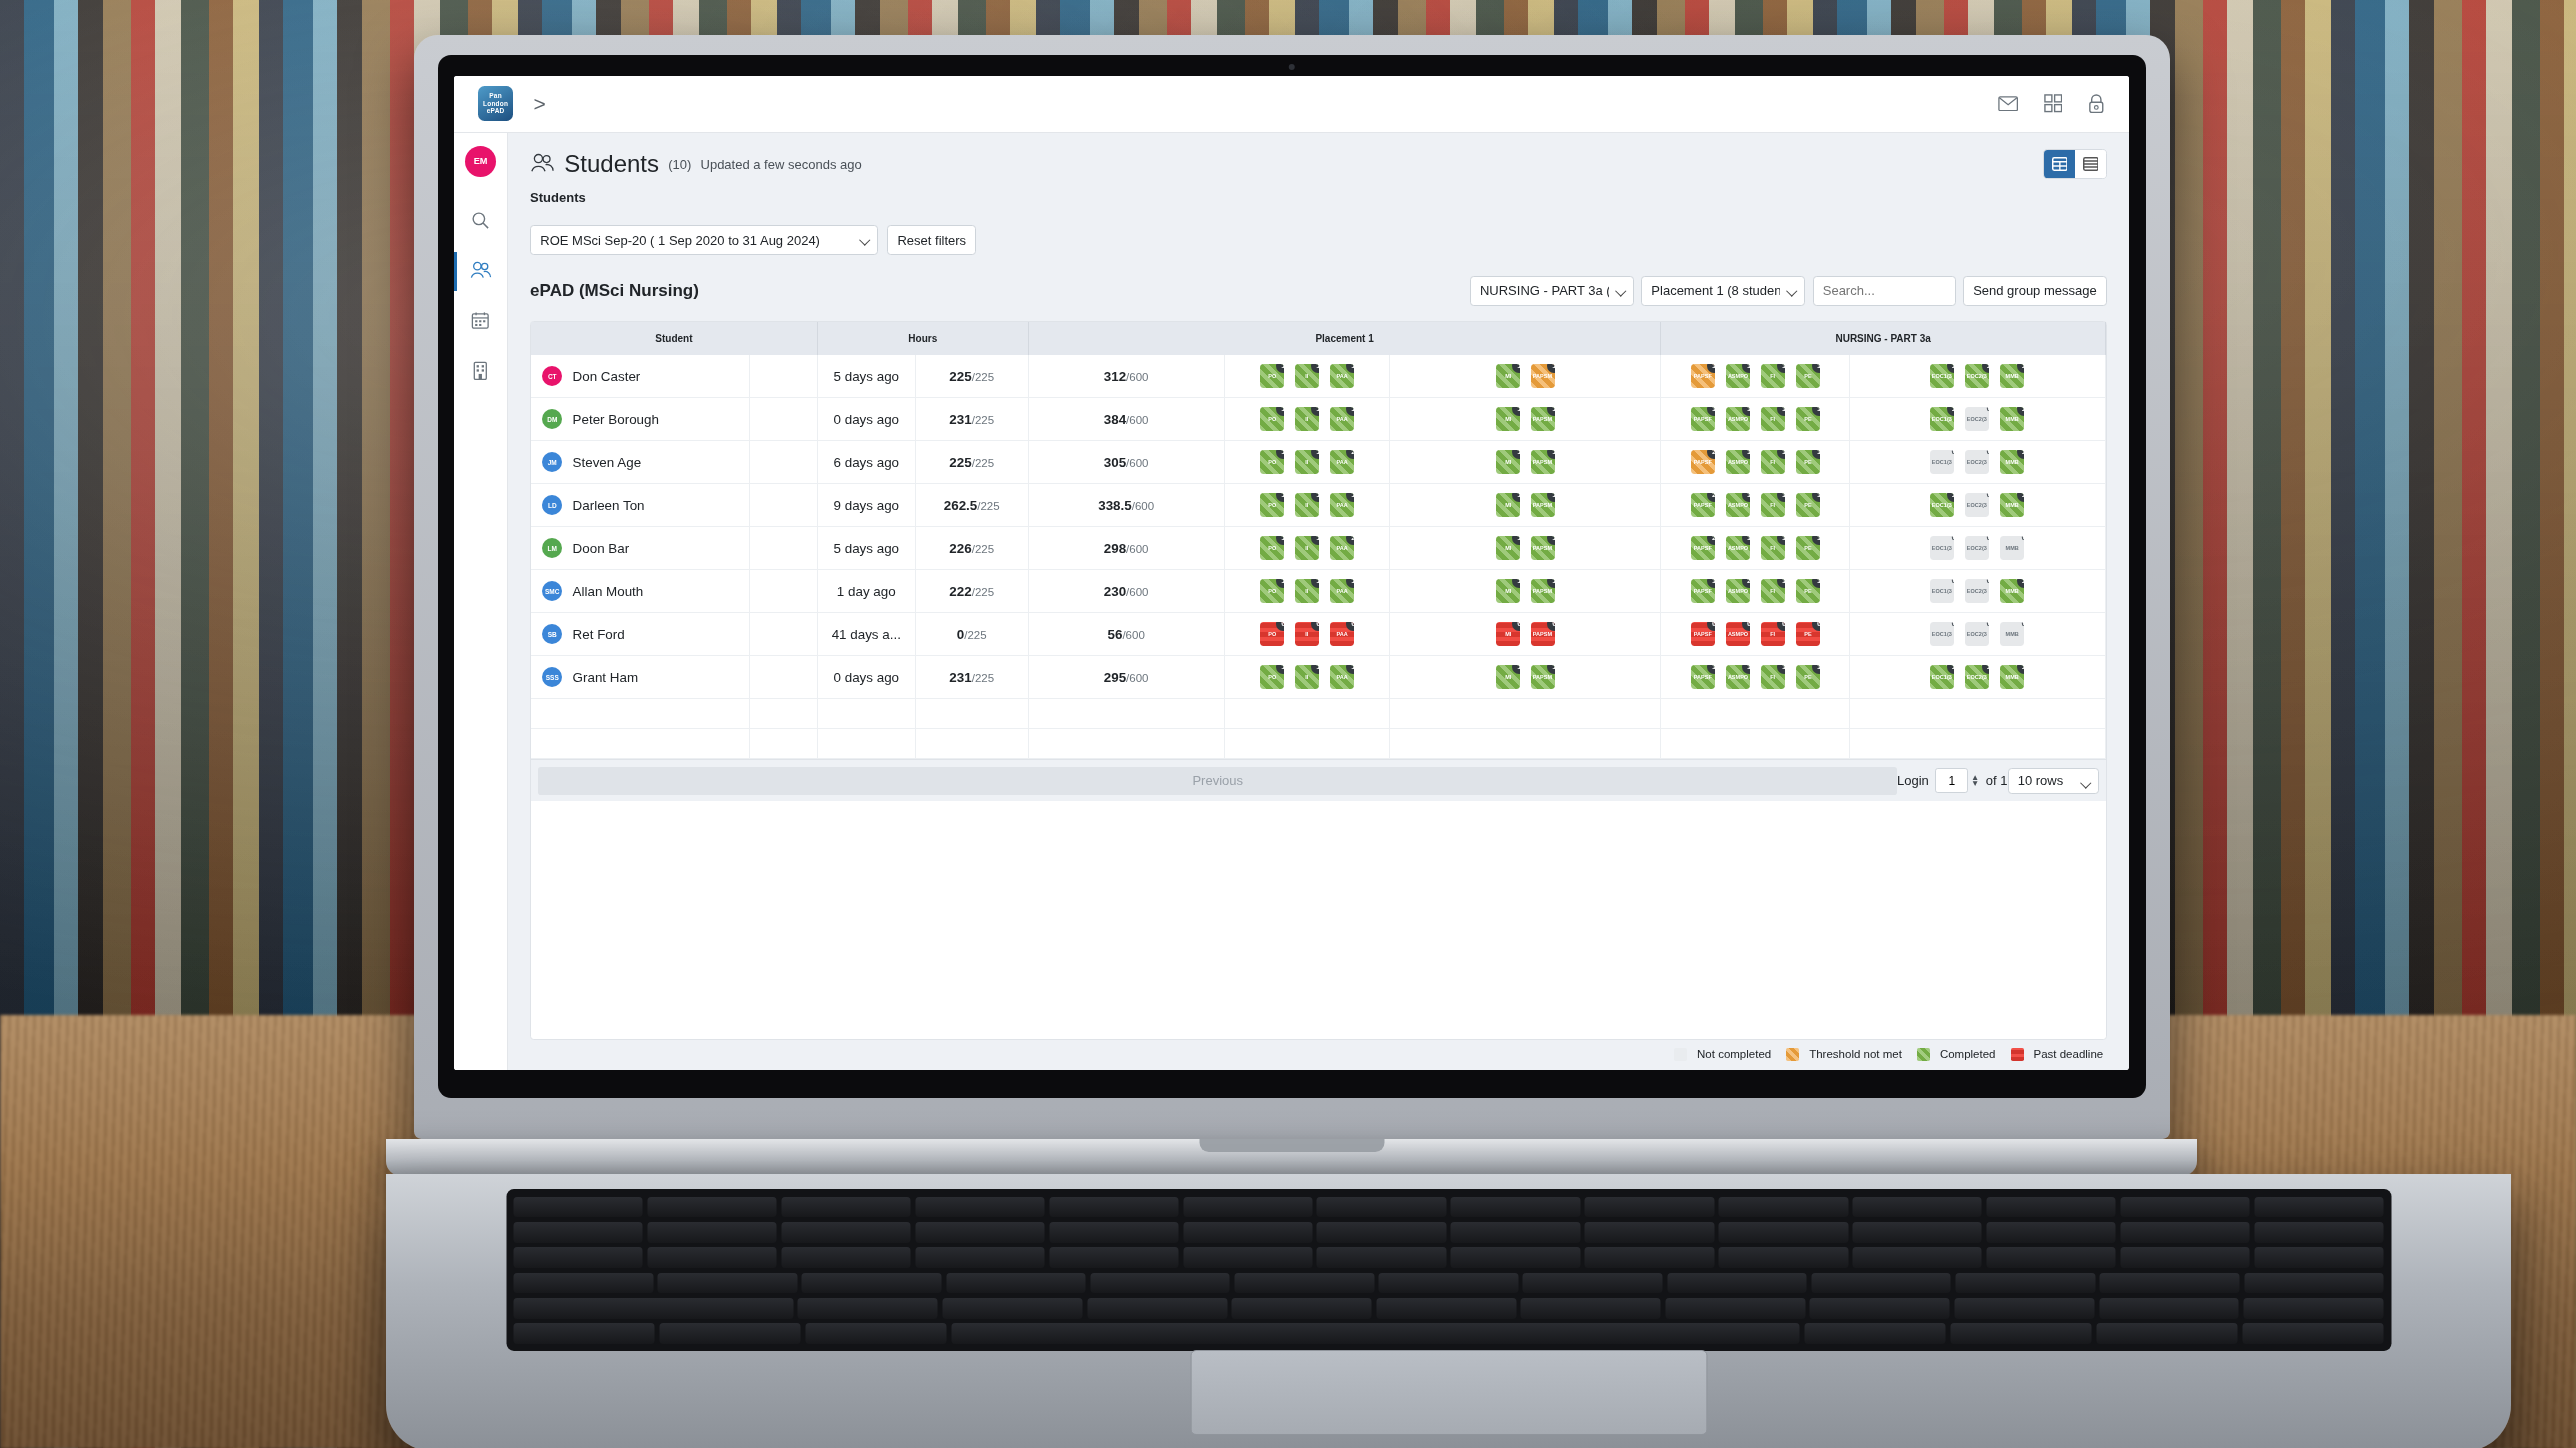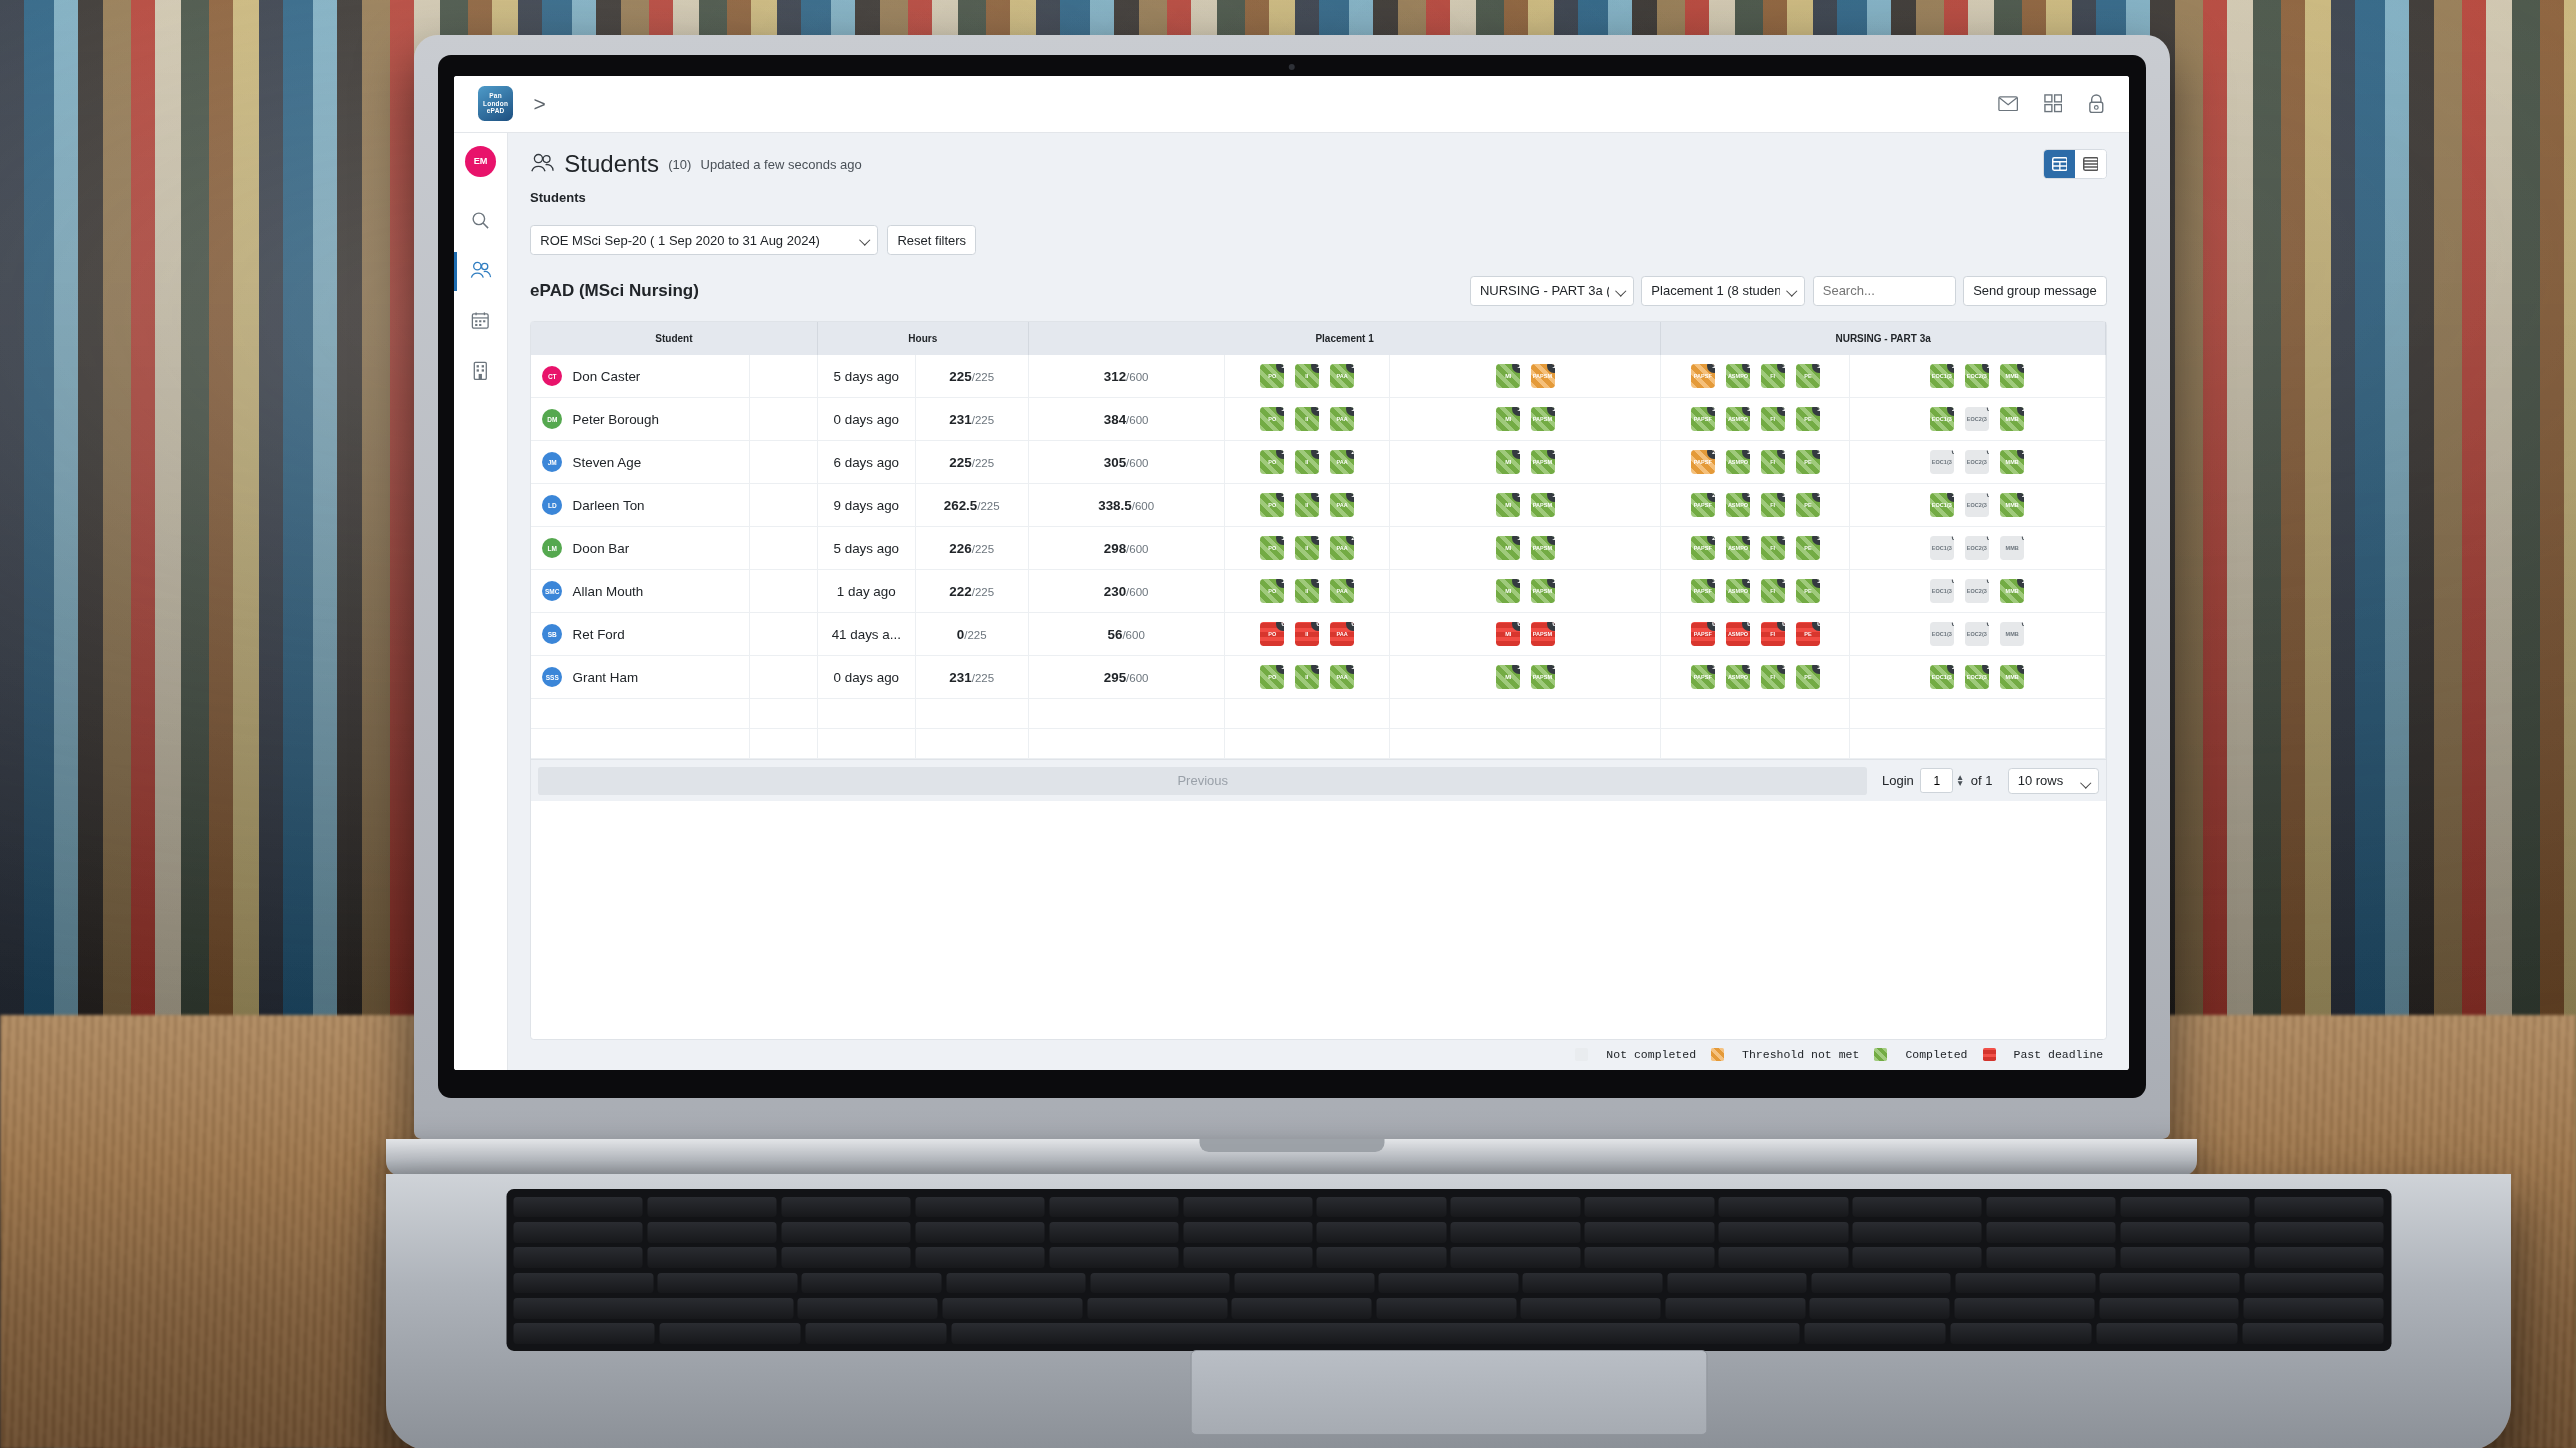--- a/index.html
+++ b/index.html
@@ -214,32 +214,32 @@
   .prog{ position:relative; height:22px; background:#e4e6e8; border-radius:2.8px; overflow:hidden;
          display:flex; align-items:center; }
   .prog .fill{ position:absolute; top:0; bottom:0; background:#7ab648;
     background-image:repeating-linear-gradient(45deg, rgba(255,255,255,.28) 0 6.5px, rgba(0,0,0,.05) 6.5px 13px); }
   .prog .ptxt{ position:relative; z-index:2; width:100%; text-align:center; font-size:11.5px;
                font-weight:400; color:#fff; }
 
   .emptyrow td{ height:30px; }
 
   .pager{ display:flex; align-items:center; background:#eef1f5; border-top:0.9px solid #dfe3e8;
-          padding:6.5px 7.4px; gap:15px; flex:0 0 auto; }
+          padding:6.5px 7.4px; gap:0; flex:0 0 auto; }
   .pgbtn{ flex:1; height:28px; background:#dfe3e8; border:0; border-radius:2.8px;
           color:#9aa1a9; font-size:13px; font-family:"Liberation Sans",sans-serif; }
   .pgmid{ display:flex; align-items:center; gap:6.5px; font-size:13px; }
   .pginput{ width:33px; height:25px; border:0.9px solid #ced4da; border-radius:2.8px;
             text-align:center; font-size:12px; font-family:"Liberation Sans",sans-serif; }
   .spin{ display:flex; flex-direction:column; line-height:5.5px; font-size:8.3px; color:#495057; margin-left:-3.7px; }
   .rowsel{ height:26px; }
 
   .legend{ display:flex; justify-content:flex-end; gap:15px; align-items:center;
            padding:8.3px 3.7px 9.2px 0; font-size:11.5px; color:#212529; flex:0 0 auto; }
-  .lgitem{ display:flex; align-items:center; gap:18px;font-family:Liberation Mono, monospace; }
+  .lgitem{ display:flex; align-items:center; gap:10px; }
   .sw{ width:13px;height:13px;border-radius:1.8px; }
   .sw.nc{ background:#e9ecef; }
   .sw.tn{ background:#f0a23c; background-image:repeating-linear-gradient(45deg, rgba(255,255,255,.35) 0 3.7px, rgba(0,0,0,.05) 3.7px 7.4px); }
   .sw.cp{ background:#7ab648; background-image:repeating-linear-gradient(45deg, rgba(255,255,255,.3) 0 3.7px, rgba(0,0,0,.06) 3.7px 7.4px); }
   .sw.pd{ background:#f03c33; background-image:repeating-linear-gradient(0deg, rgba(0,0,0,.12) 0 3.7px, rgba(255,255,255,.1) 3.7px 7.4px); }
 </style>
 </head>
 <body>
 
 <div id="scene">

